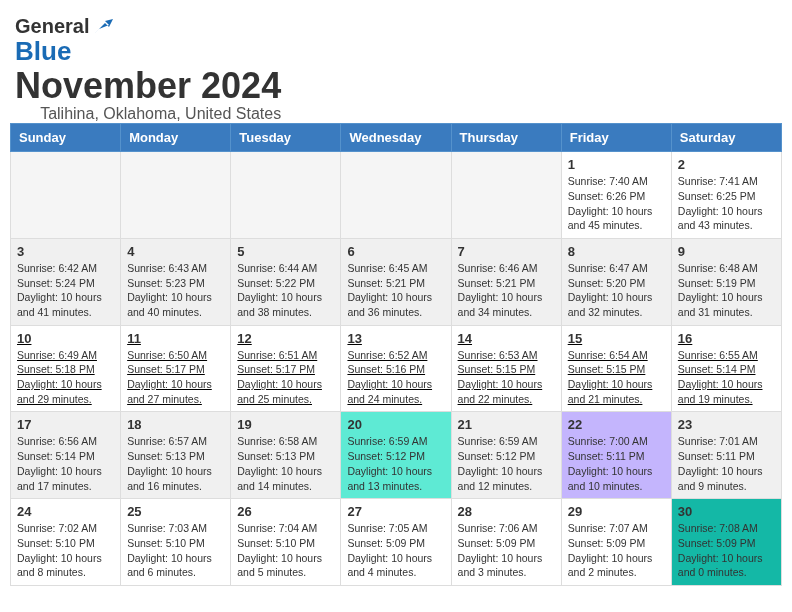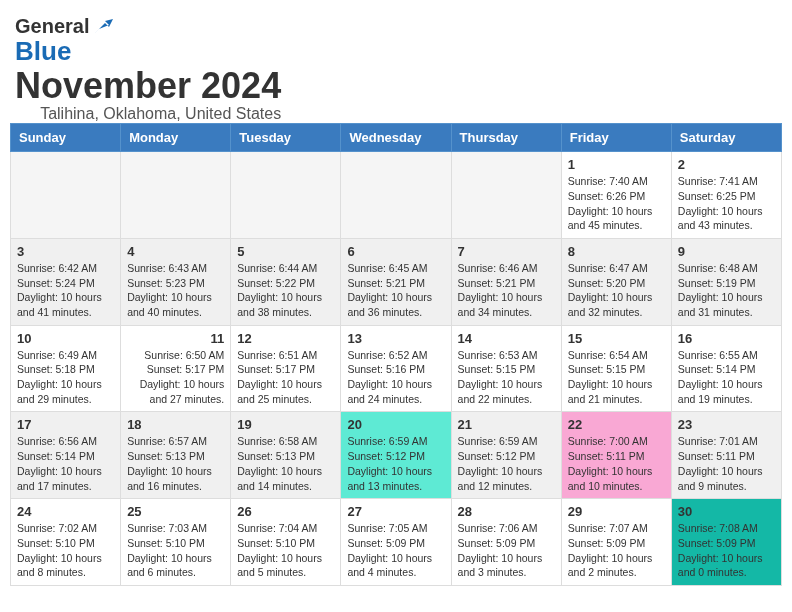--- a/index.html
+++ b/index.html
@@ -173,26 +173,26 @@
         </td>
         <td style="background: rgb(240, 240, 240);">
           <span class="day-num">8</span>
           <div class="day-info">Sunrise: 6:47 AM<br>Sunset: 5:20 PM<br>Daylight: 10 hours and 32 minutes.</div>
         </td>
         <td style="background: rgb(240, 240, 240);">
           <span class="day-num">9</span>
           <div class="day-info">Sunrise: 6:48 AM<br>Sunset: 5:19 PM<br>Daylight: 10 hours and 31 minutes.</div>
         </td>
       </tr>
-      <tr style="background: #5eead4;">
+      <tr style="background: #5eead4; text-decoration: underline;">
         <td style="background: rgb(255, 255, 255);">
           <span class="day-num">10</span>
           <div class="day-info">Sunrise: 6:49 AM<br>Sunset: 5:18 PM<br>Daylight: 10 hours and 29 minutes.</div>
         </td>
-        <td style="background: rgb(255, 255, 255); text-align: right;">
+        <td style="background: rgb(255, 255, 255);">
           <span class="day-num">11</span>
           <div class="day-info">Sunrise: 6:50 AM<br>Sunset: 5:17 PM<br>Daylight: 10 hours and 27 minutes.</div>
         </td>
         <td style="background: rgb(255, 255, 255);">
           <span class="day-num">12</span>
           <div class="day-info">Sunrise: 6:51 AM<br>Sunset: 5:17 PM<br>Daylight: 10 hours and 25 minutes.</div>
         </td>
         <td style="background: rgb(255, 255, 255);">
           <span class="day-num">13</span>
           <div class="day-info">Sunrise: 6:52 AM<br>Sunset: 5:16 PM<br>Daylight: 10 hours and 24 minutes.</div>
@@ -224,21 +224,21 @@
           <div class="day-info">Sunrise: 6:58 AM<br>Sunset: 5:13 PM<br>Daylight: 10 hours and 14 minutes.</div>
         </td>
         <td style="background: #5eead4;">
           <span class="day-num">20</span>
           <div class="day-info">Sunrise: 6:59 AM<br>Sunset: 5:12 PM<br>Daylight: 10 hours and 13 minutes.</div>
         </td>
         <td style="background: rgb(240, 240, 240);">
           <span class="day-num">21</span>
           <div class="day-info">Sunrise: 6:59 AM<br>Sunset: 5:12 PM<br>Daylight: 10 hours and 12 minutes.</div>
         </td>
-        <td style="background: #f9a8d4;">
+        <td style="background: #c4b5fd;">
           <span class="day-num">22</span>
           <div class="day-info">Sunrise: 7:00 AM<br>Sunset: 5:11 PM<br>Daylight: 10 hours and 10 minutes.</div>
         </td>
         <td style="background: rgb(240, 240, 240);">
           <span class="day-num">23</span>
           <div class="day-info">Sunrise: 7:01 AM<br>Sunset: 5:11 PM<br>Daylight: 10 hours and 9 minutes.</div>
         </td>
       </tr>
       <tr style="background: rgb(255, 255, 255);">
         <td style="background: rgb(255, 255, 255);">

